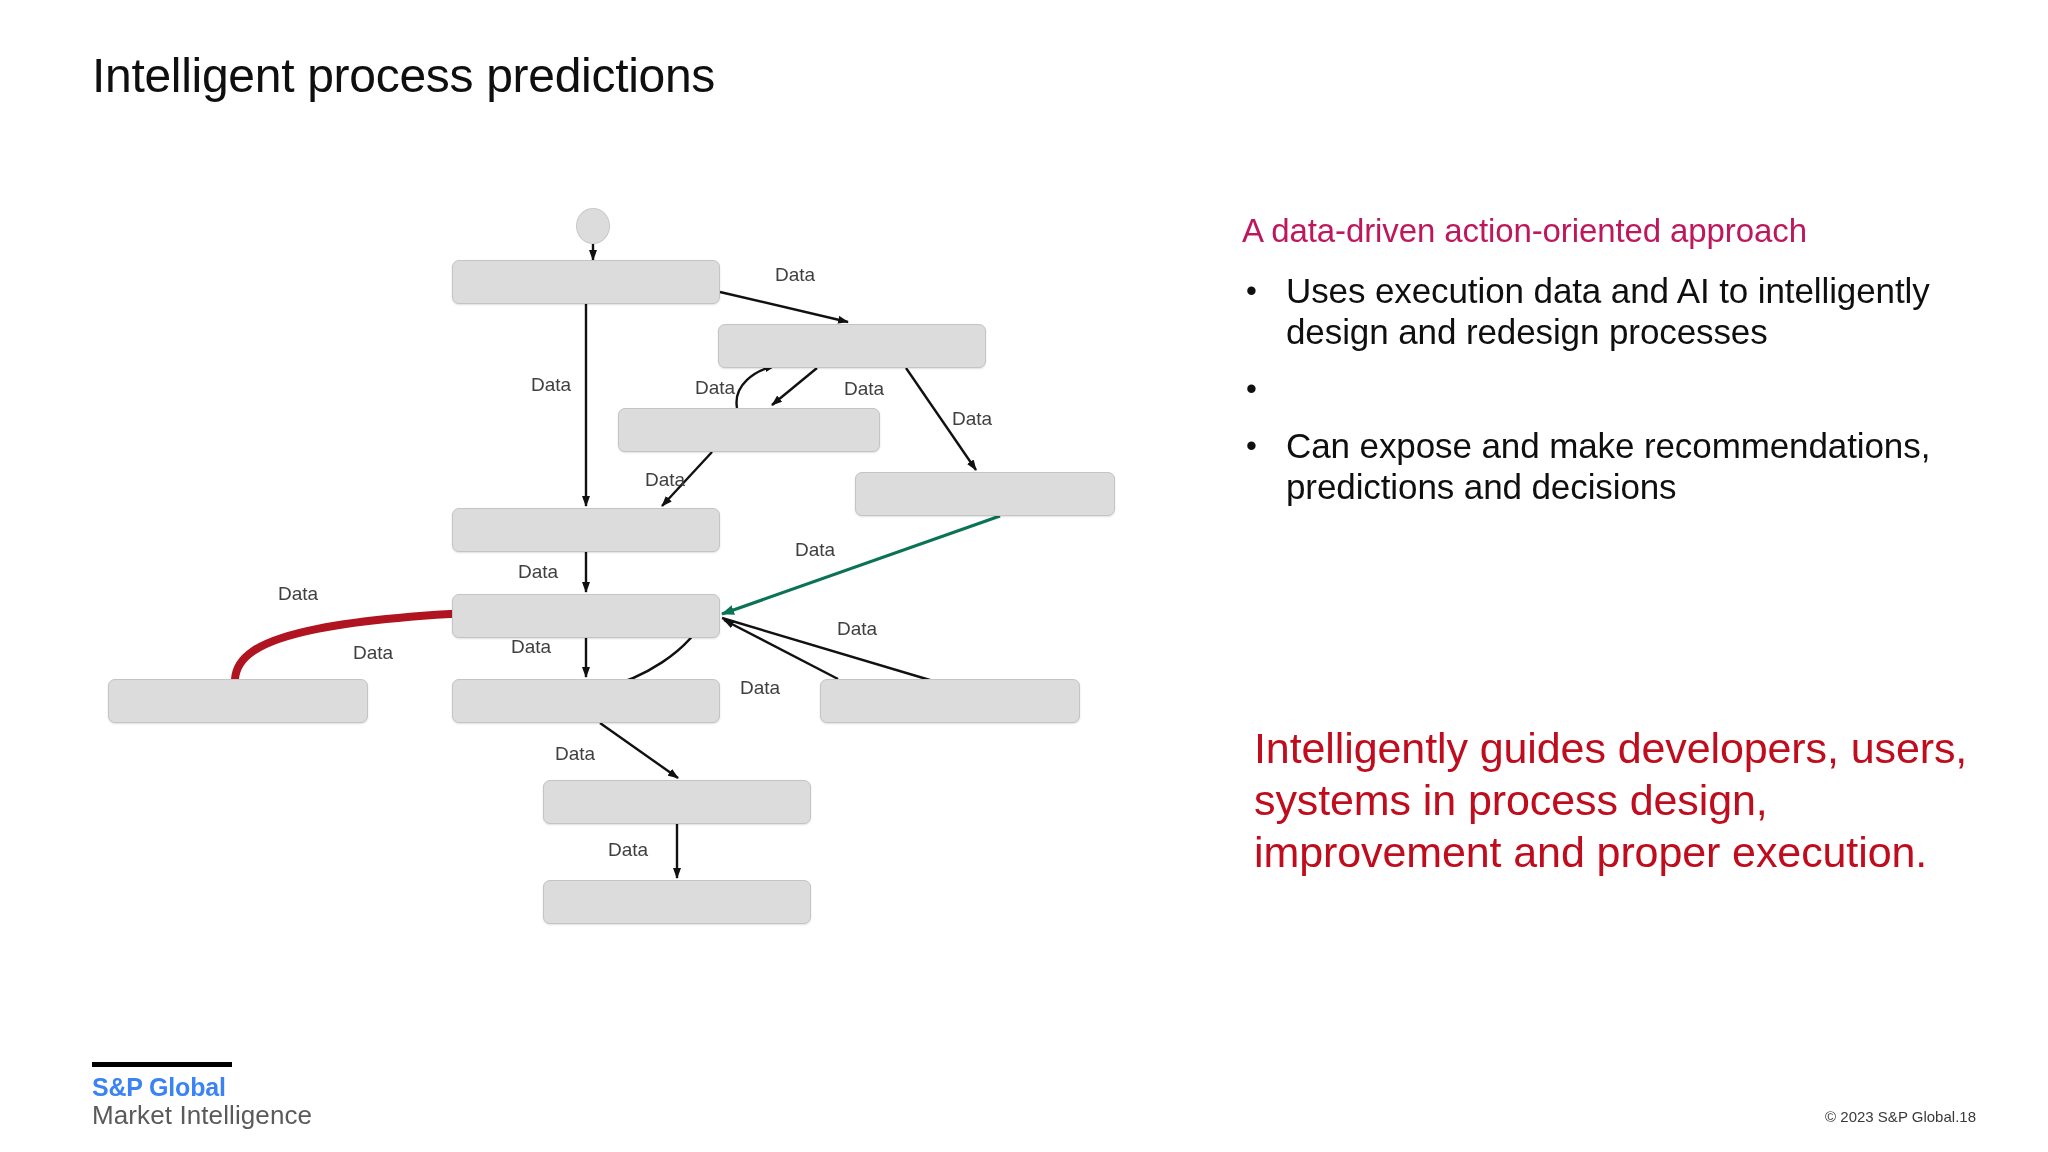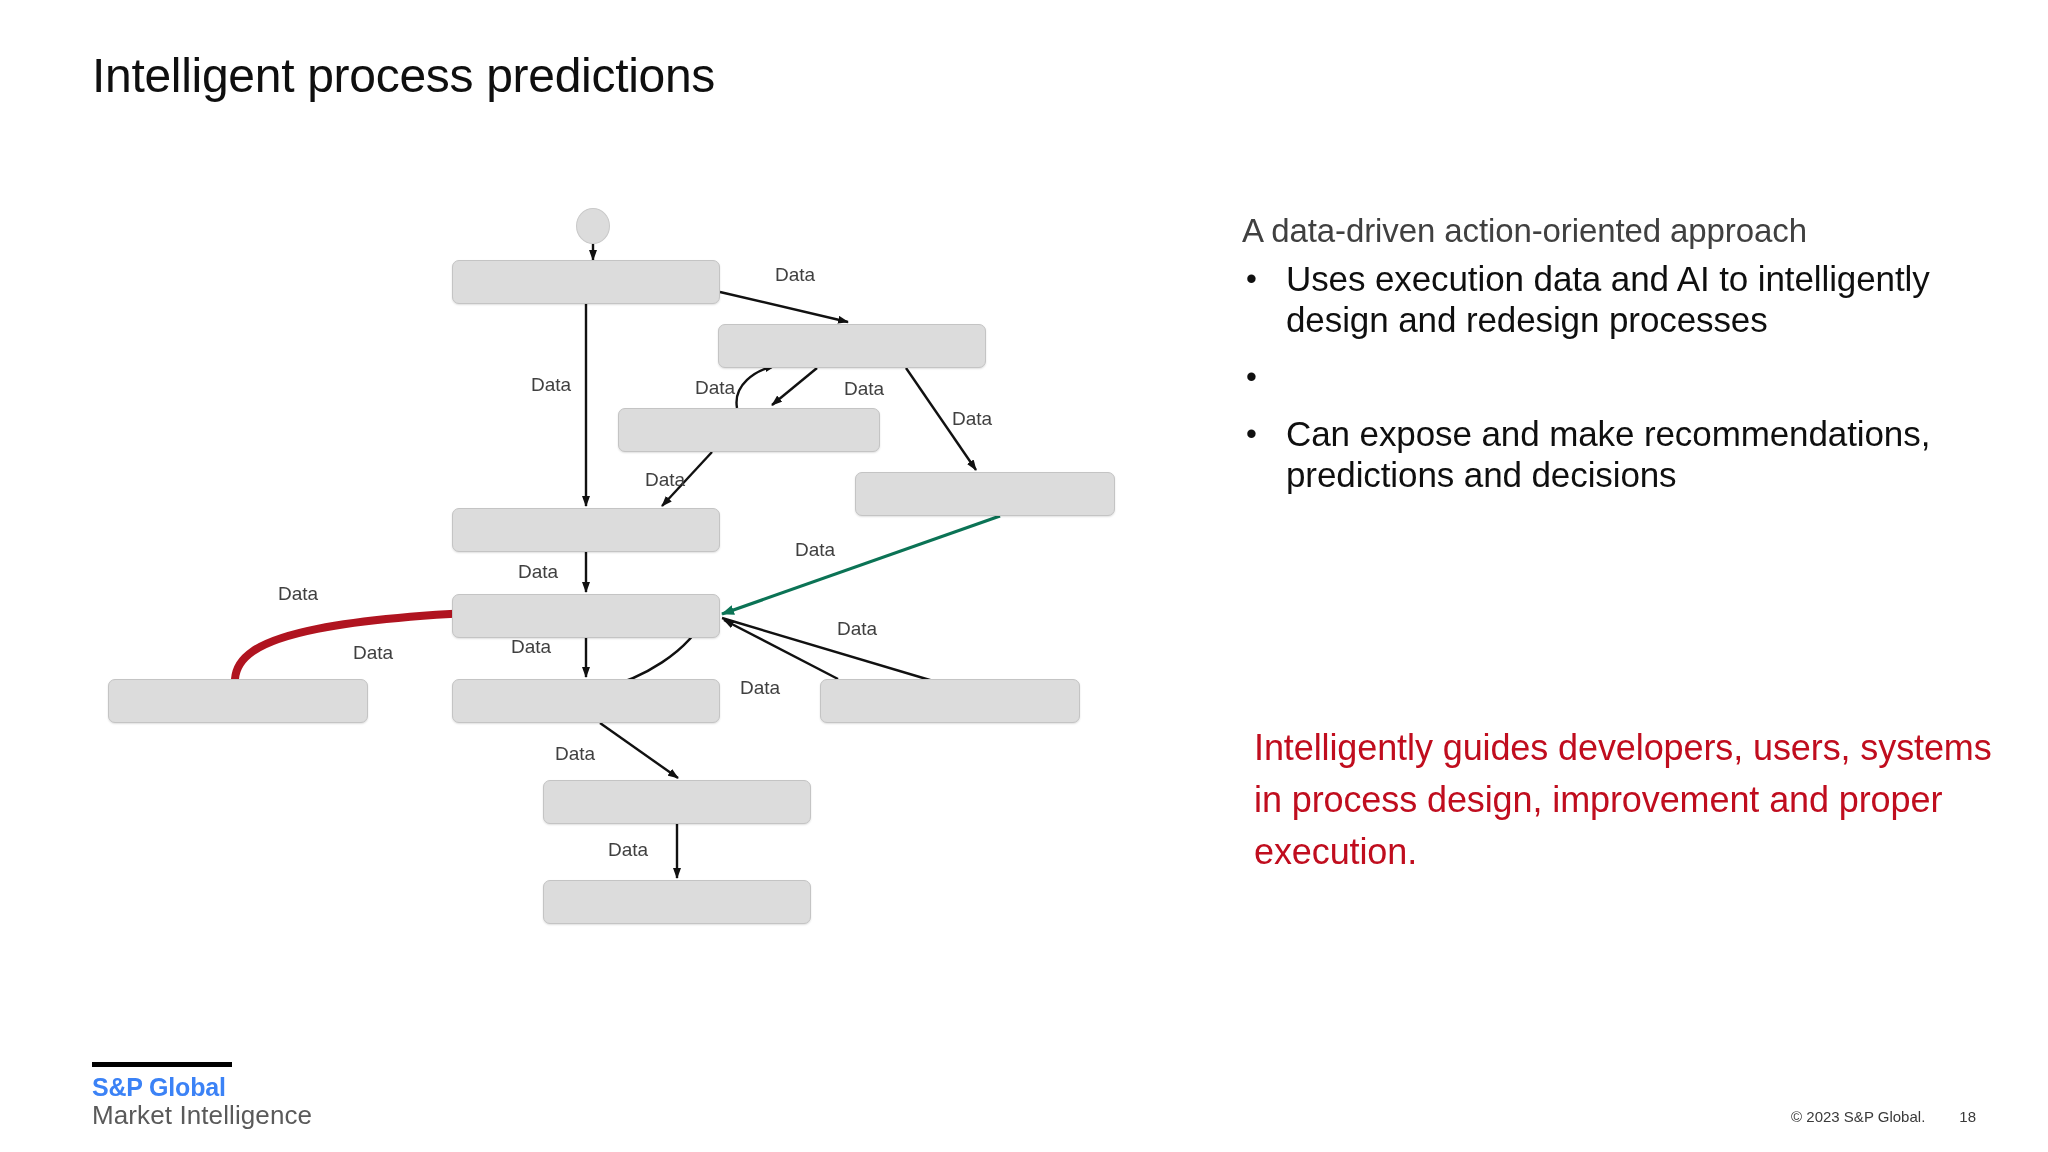--- a/index.html
+++ b/index.html
@@ -68,22 +68,22 @@
   
   #right-panel {
     position: absolute;
     left: 1242px;
     top: 212px;
     width: 730px;
   }
   #panel-heading {
     font-size: 33px;
     font-weight: 400;
-    color: #404040;
-    margin-bottom: 8px;
+    color: #be185d;
+    margin-bottom: 20px;
     letter-spacing: -0.1px;
   }
   .bullet-row {
     display: flex;
     align-items: flex-start;
     margin-bottom: 16px;
   }
   .bullet-dot {
     width: 44px;
     flex: 0 0 44px;
@@ -100,21 +100,21 @@
     color: #0f0f0f;
     letter-spacing: -0.1px;
   }
 
   
   #red-callout {
     position: absolute;
     left: 1254px;
     top: 722px;
     width: 740px;
-    font-size: 36px;
+    font-size: 43px;
     line-height: 52px;
     color: #c00d1e;
     letter-spacing: -0.1px;
   }
 
   
   #logo {
     position: absolute;
     left: 92px;
     top: 1062px;
@@ -141,21 +141,20 @@
     letter-spacing: 0.1px;
   }
 
   
   #footer-right {
     position: absolute;
     right: 72px;
     top: 1108px;
     display: flex;
     align-items: baseline;
-    gap: 34px;
     font-size: 15px;
     color: #3a3a3a;
   }
 </style>
 </head>
 <body>
 
 <div id="slide-title">Intelligent process predictions</div>
 
 <div id="diagram">

